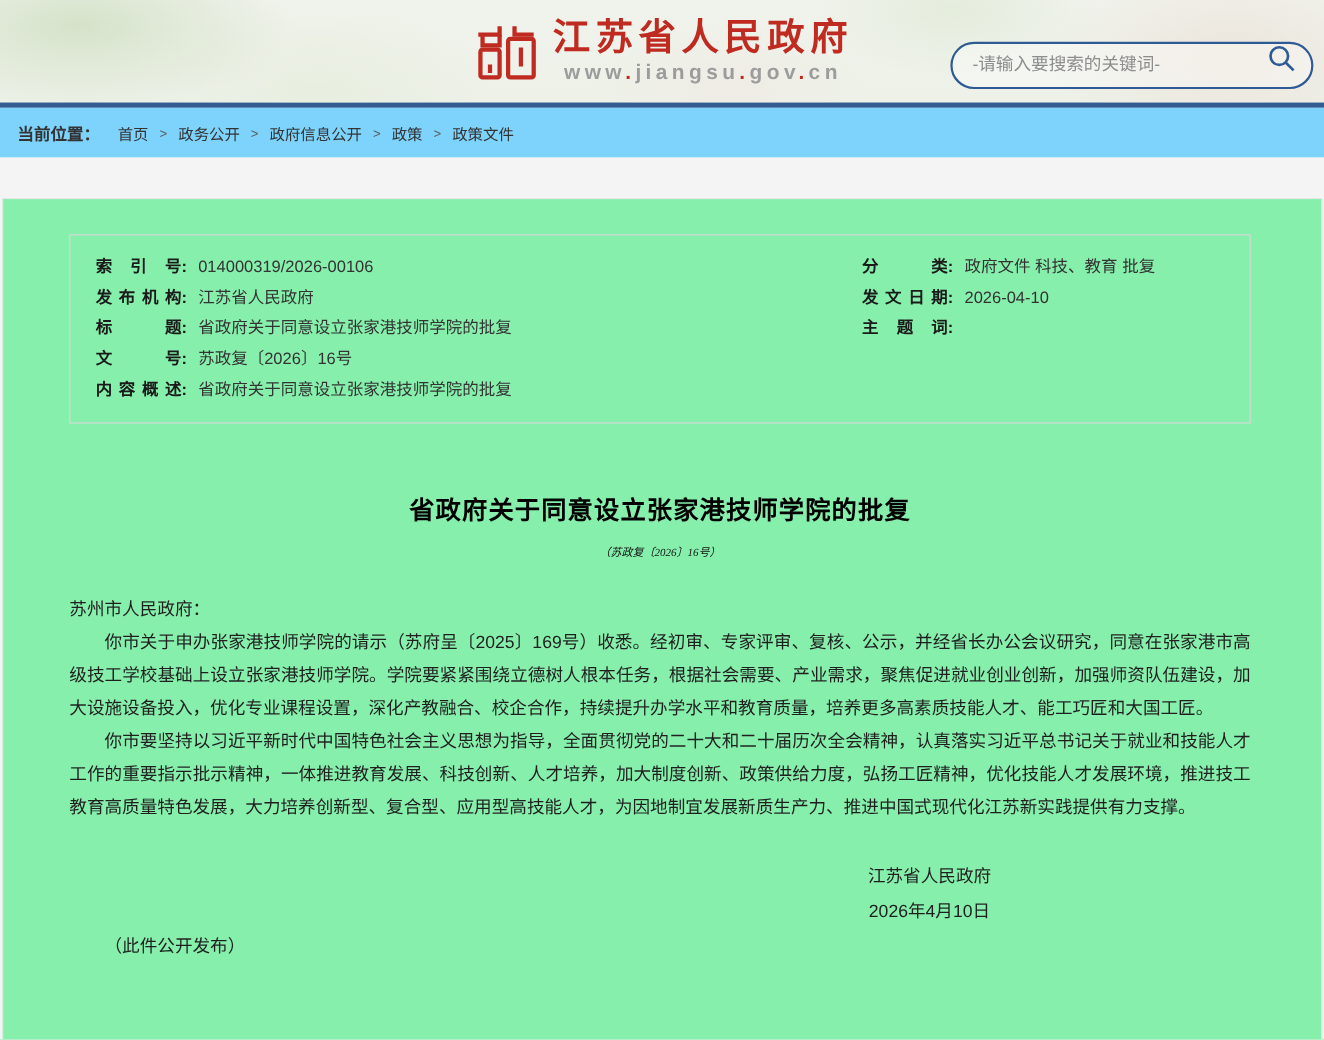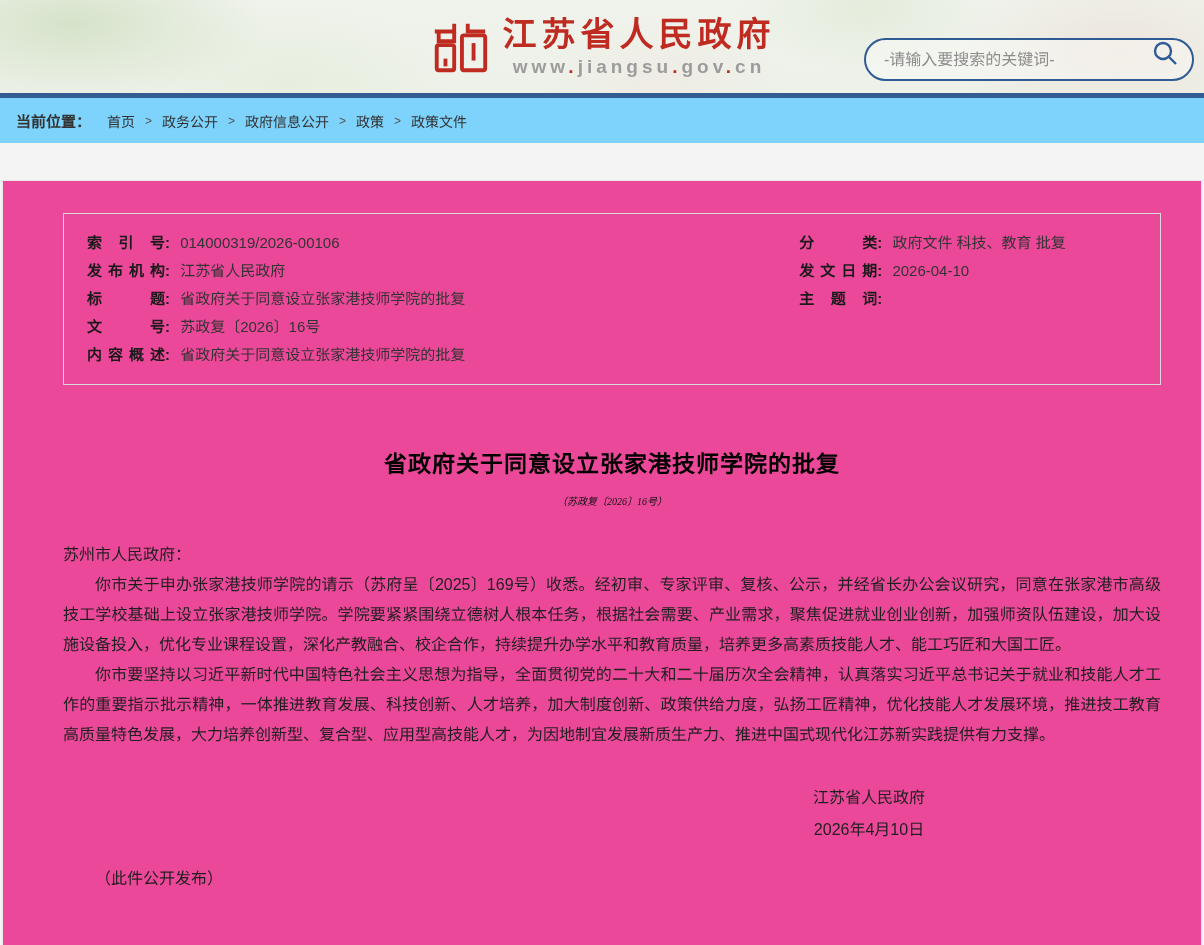--- a/index.html
+++ b/index.html
@@ -36,22 +36,22 @@
 
   
   .breadcrumb{ height:45px; background:#7dd3fc; display:flex; align-items:center;
     padding-left:16px; font-size:14px; color:#333; }
   .bc-label{ font-size:15px; font-weight:bold; margin-right:16px; }
   .breadcrumb a{ color:#333; text-decoration:none; cursor:pointer; }
   .breadcrumb .sep{ margin:0 10px; color:#555; font-size:12px; }
 
   
   .content-wrap{ padding:37px 2px 0 2px; }
-  .content-box{ background:#ec4899; border:1px solid #e6e6e6; min-height:766px;
-    padding:32px 40px 20px 60px; }
+  .content-box{ background:#86efac; border:1px solid #e6e6e6; min-height:766px;
+    padding:32px 64px 20px 60px; }
 
   
   .meta-table{ border:1px solid #d9d9d9; display:flex; padding:15px 0 15px 0; }
   .meta-col{ display:flex; flex-direction:column; }
   .meta-col.left{ width:64.8%; padding-left:23px; }
   .meta-col.right{ flex:1; padding-left:25px; }
   .meta-row{ height:28px; line-height:28px; font-size:15px; white-space:nowrap; }
   .meta-label b{ display:inline-block; width:78px; text-align:justify; text-align-last:justify;
     font-weight:bold; color:#1a1a1a; vertical-align:top; }
   .meta-label .colon{ font-weight:bold; color:#1a1a1a; margin-right:6px; }
@@ -60,21 +60,21 @@
   
   .doc-title{ margin-top:60px; text-align:center; font-family:"Liberation Serif","DejaVu Serif",serif;
     font-size:23px; font-weight:bold; color:#000; letter-spacing:1px; }
   .doc-number{ margin-top:14px; text-align:center; font-family:"Liberation Serif","DejaVu Serif",serif;
     font-style:italic; font-size:10px; color:#111; }
   .doc-body{ margin-top:32px; font-size:16px; color:#1f1f1f; line-height:30px; }
   .salutation{ }
   .para{ text-indent:2em; text-align:justify; }
   .signature{ margin-top:32px; text-align:right; padding-right:236px; line-height:32px; }
   .signature .sig-inner{ display:inline-block; text-align:center; }
-  .footnote{ margin-top:18px; text-indent:2em; }
+  .footnote{ margin-top:0; text-indent:2em; }
 </style>
 </head>
 <body>
 
 <header class="site-header">
   <div class="header-inner">
     <div class="brand">
       <svg class="seal" viewBox="0 0 64 64" fill="none" stroke="#bf2b21" stroke-width="4">
         <path d="M6 16 h20 v-8"></path>
         <path d="M40 8 v8 h18"></path>

